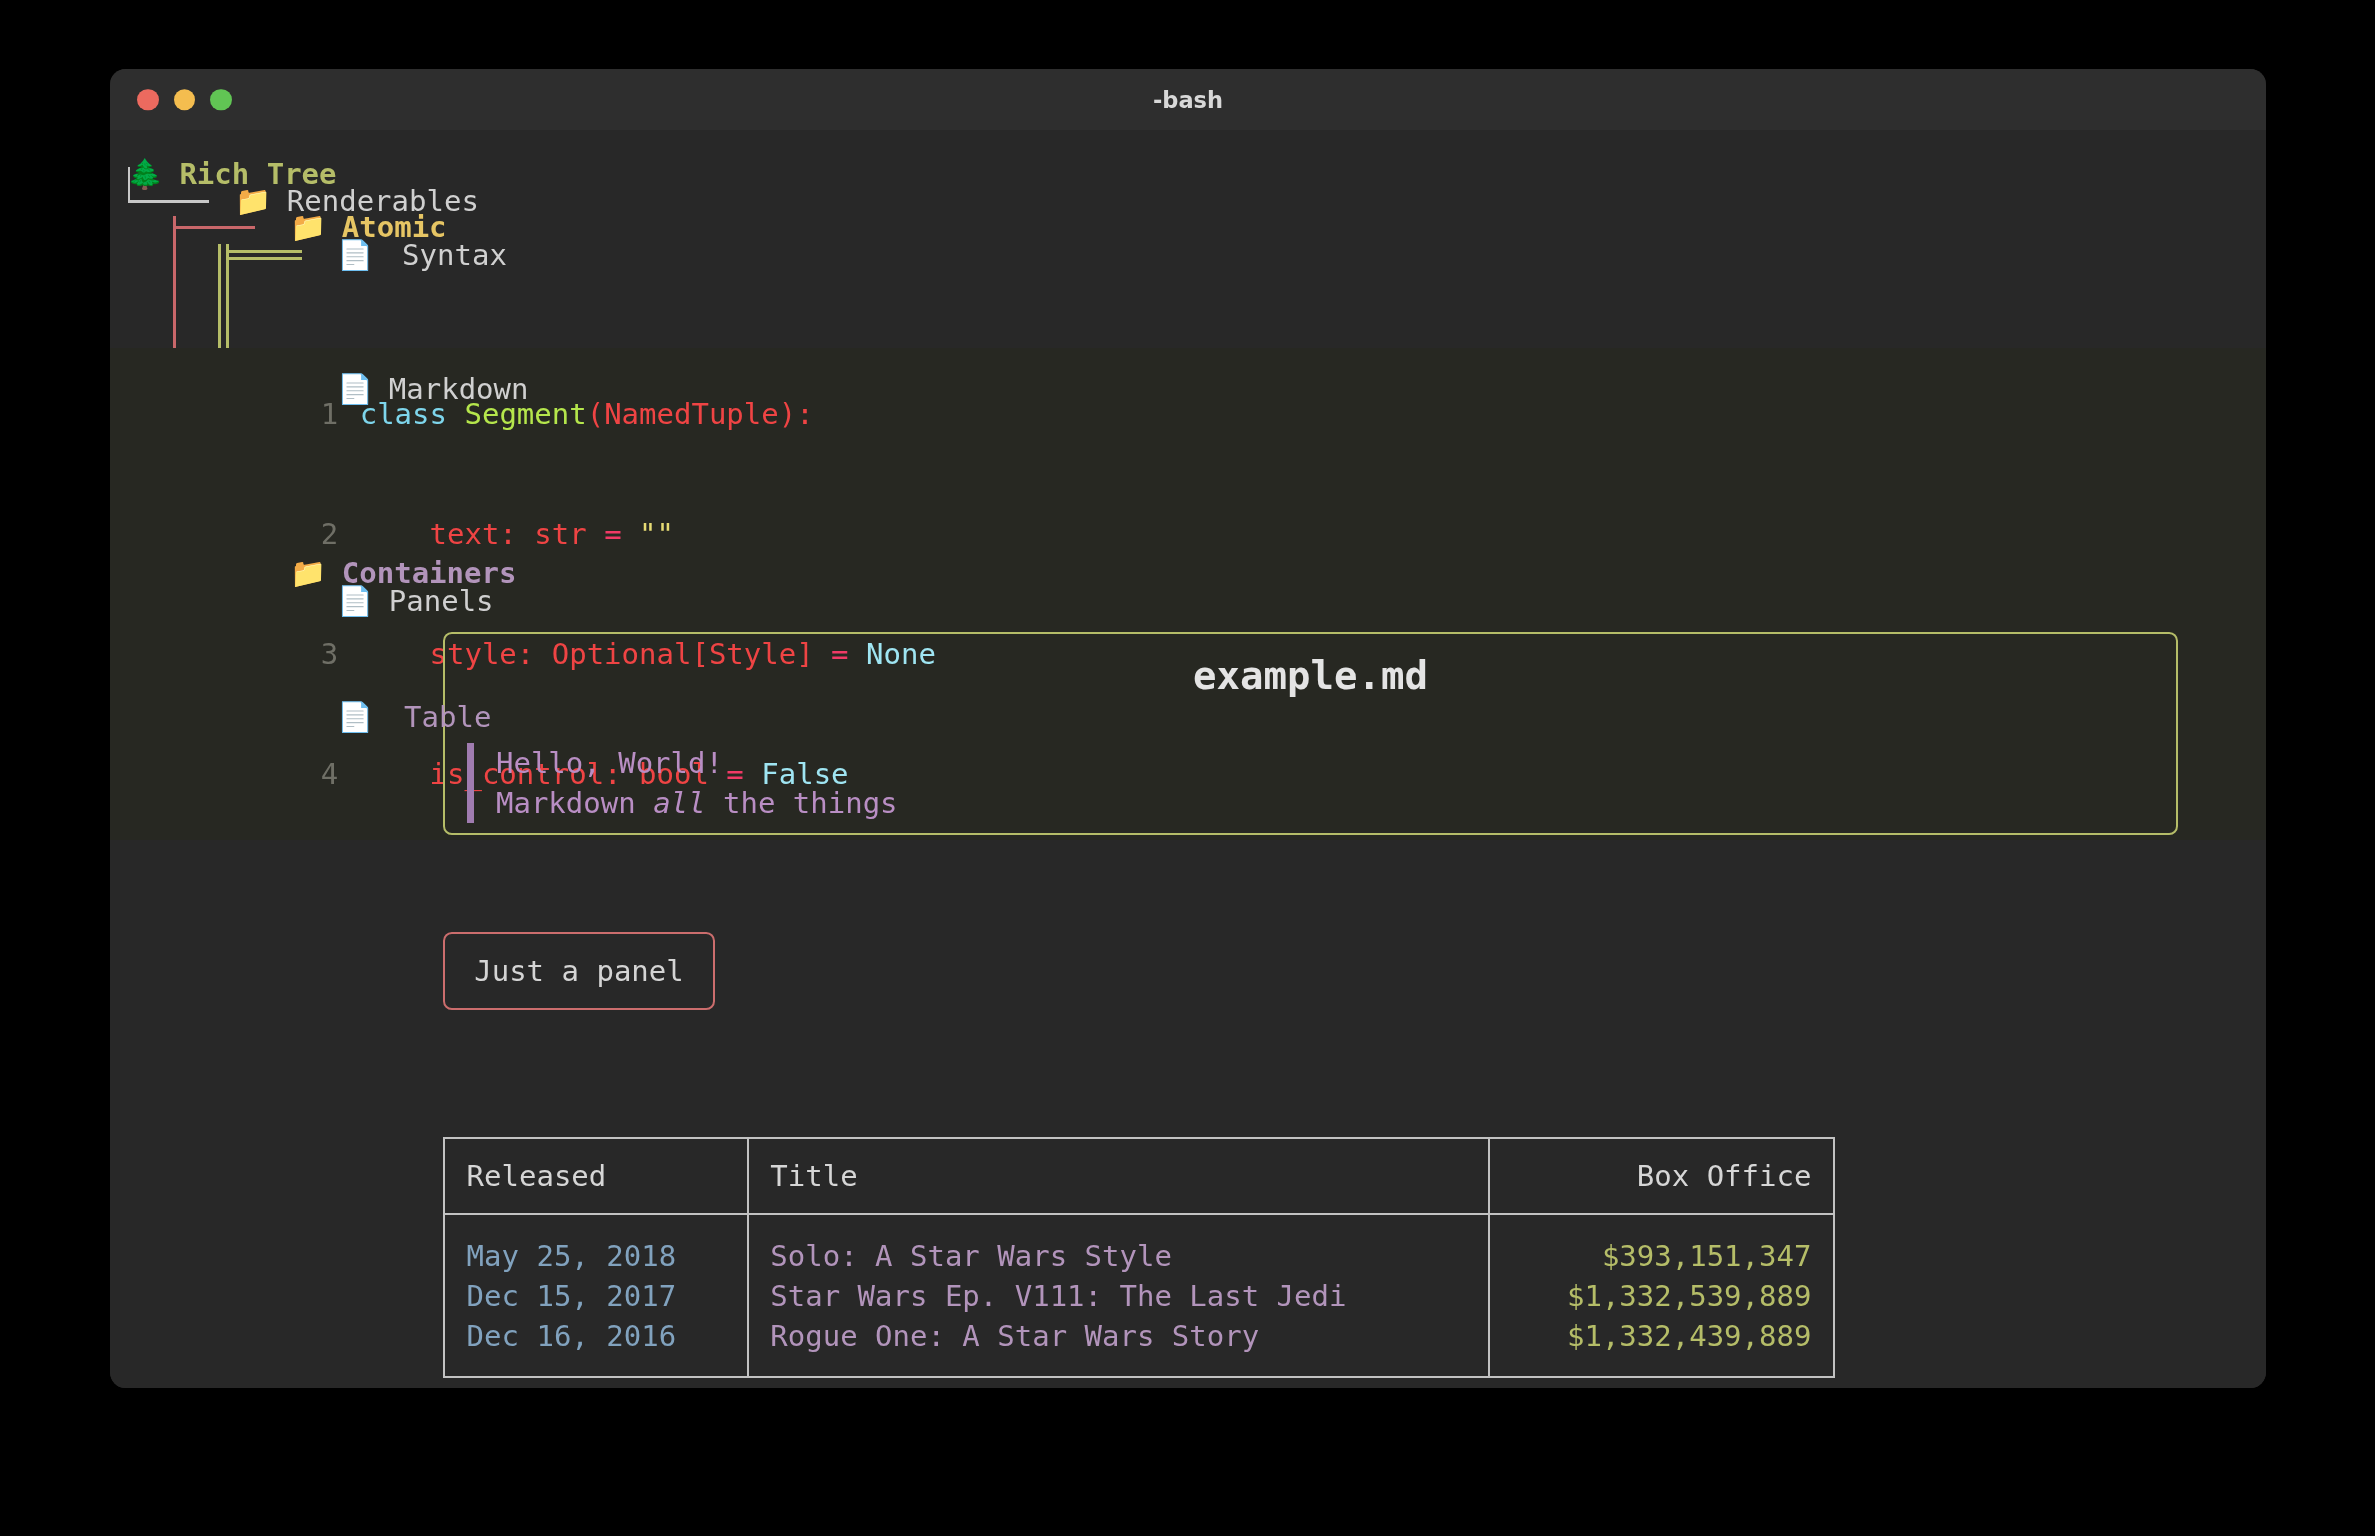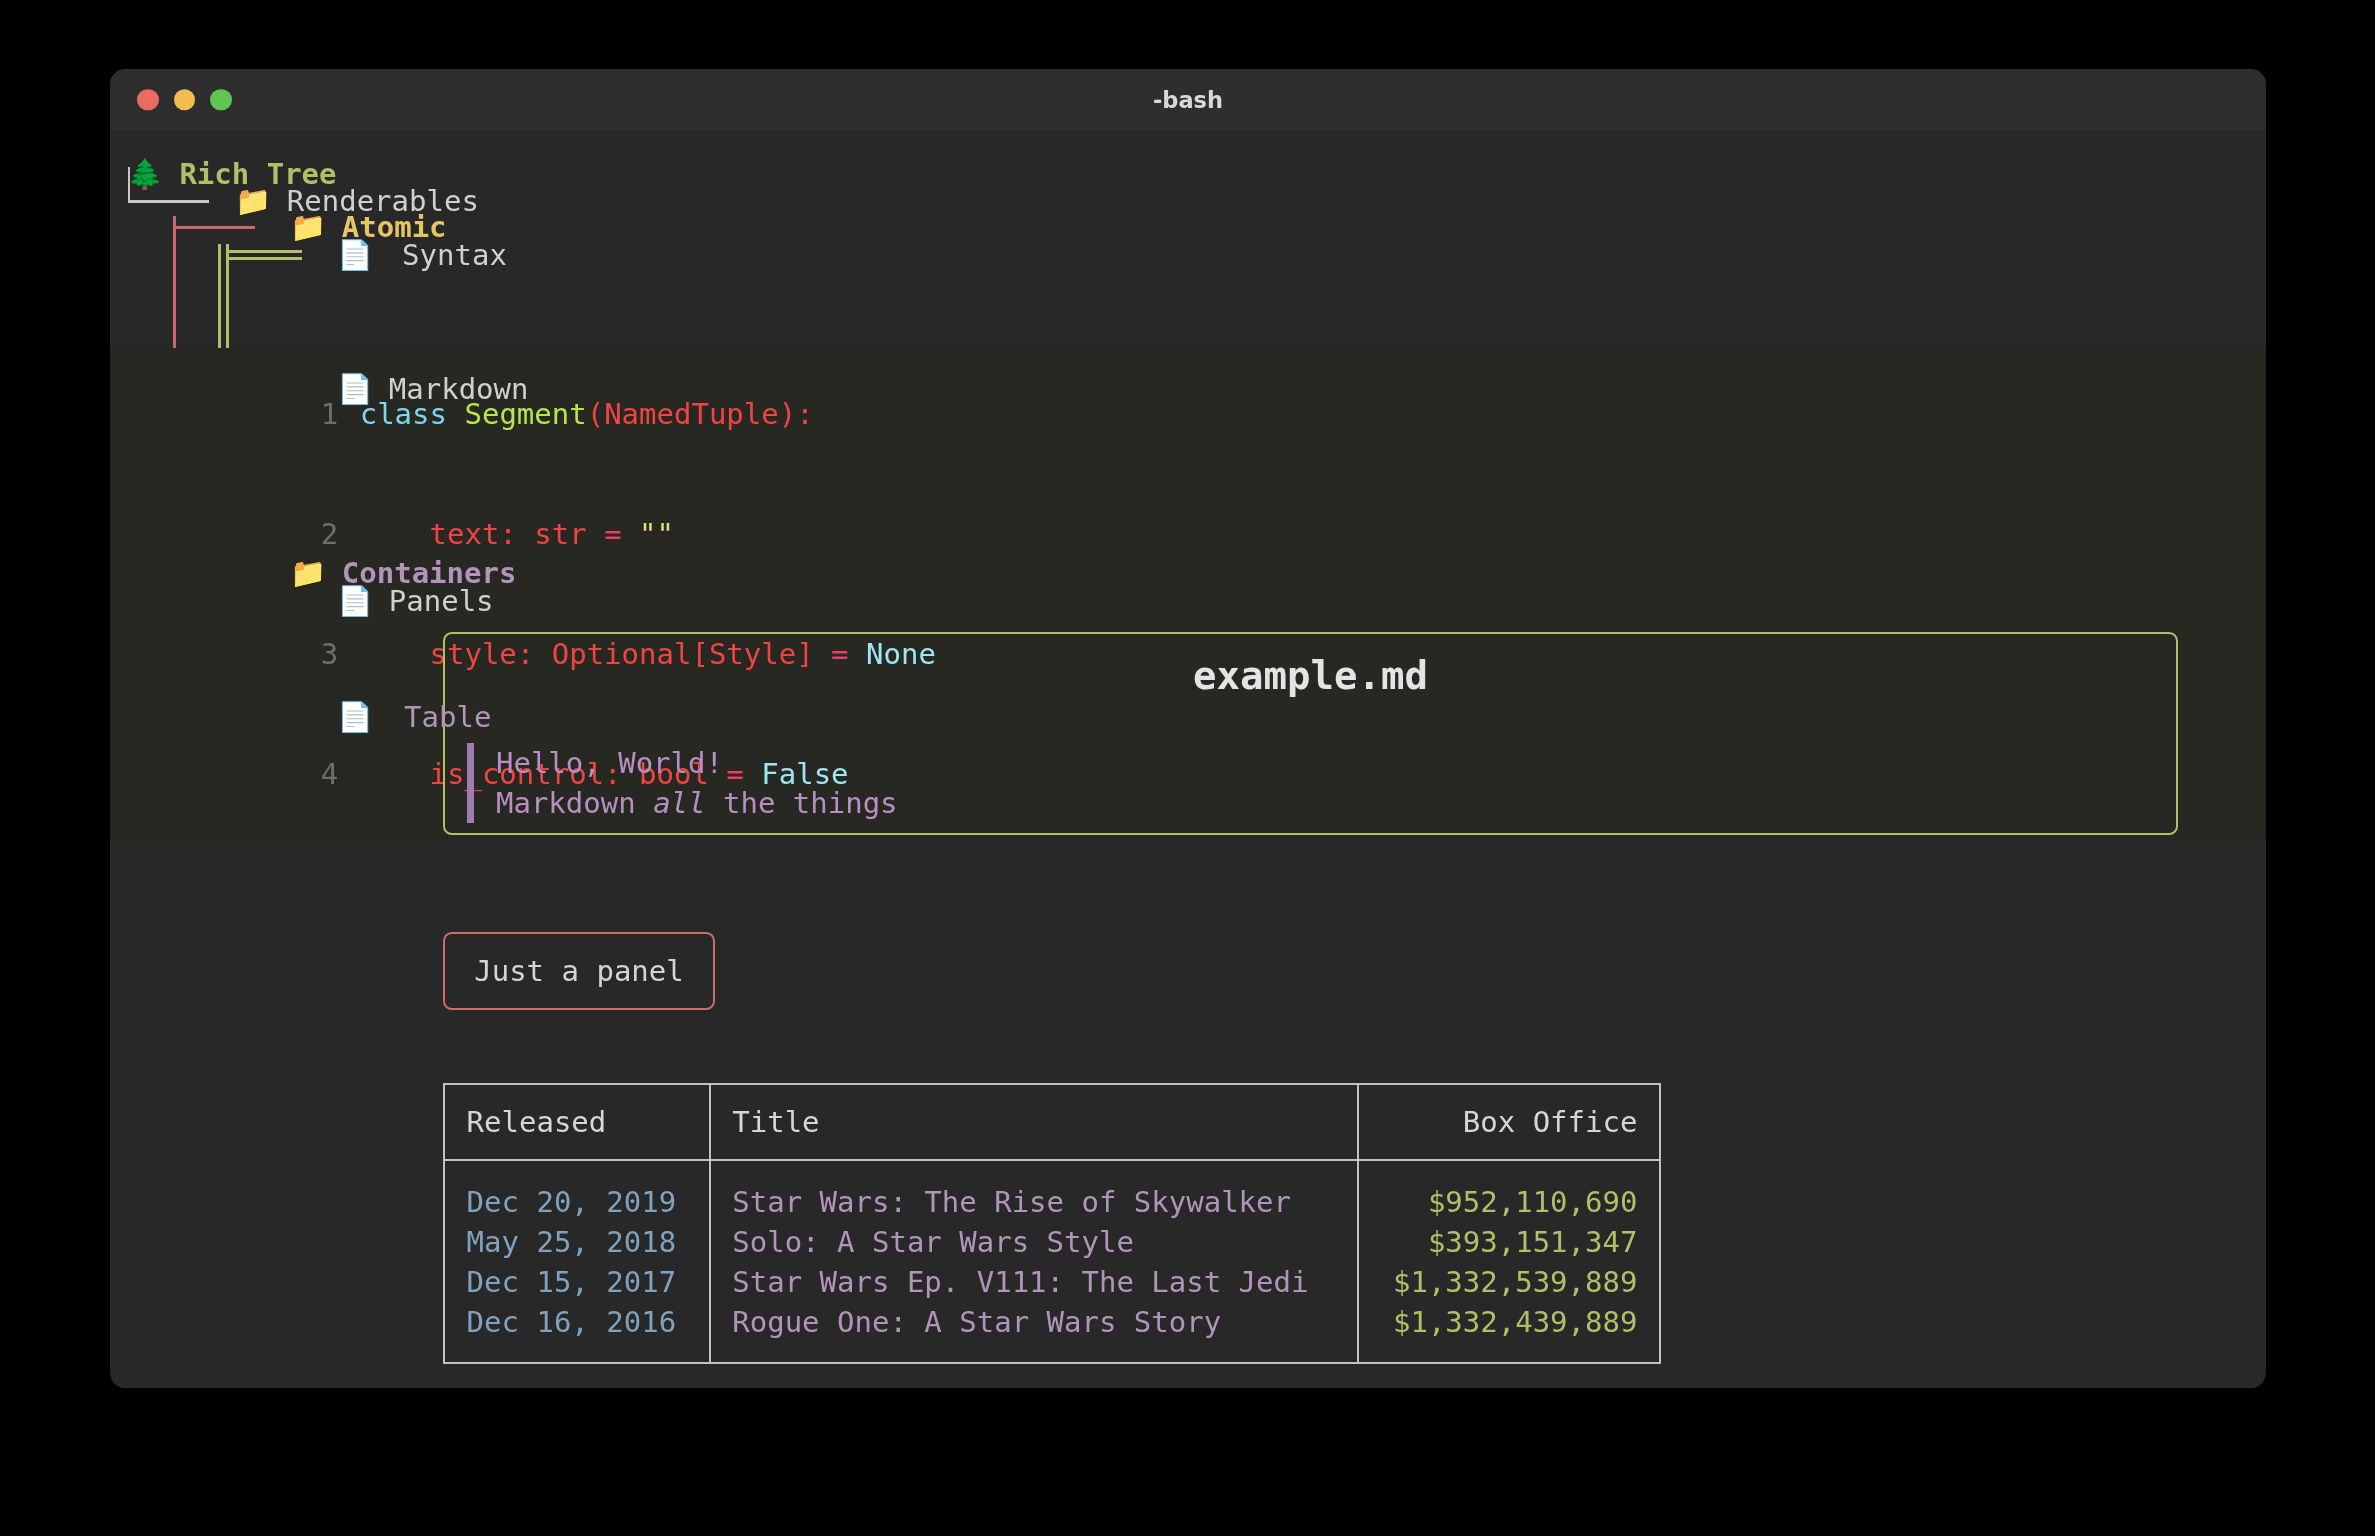--- a/index.html
+++ b/index.html
@@ -101,22 +101,22 @@
     width: 272px; height: 78px;
     border: 2px solid #cb6d6d;
     border-radius: 8.8px;
     display: flex; align-items: center; justify-content: center;
     color: #d4d4d4; font-size: 29px;
   }
 
   
   #rtable {
     position: absolute;
-    left: 333px; top: 953px;
-    width: 1218px;
+    left: 333px; top: 1007px;
+    width: 1392px;
     border-collapse: collapse;
     font-size: 29px;
   }
   #rtable th, #rtable td {
     border-left: 2px solid #c2c2c2;
     border-right: 2px solid #c2c2c2;
     padding: 0 21.6px;
     white-space: pre;
     line-height: 40px;
     font-weight: normal;
@@ -246,25 +246,20 @@
           <th class="ta-l">Title</th>
           <th class="ta-r">Box Office</th>
         </tr>
       </thead>
       <tbody>
         <tr class="pad-row">
           <td></td>
           <td></td>
           <td></td>
         </tr>
-        <tr class="bright">
-          <td class="c-date">Dec 20, 2019</td>
-          <td class="c-title">Star Wars: The Rise of Skywalker</td>
-          <td class="c-box">$952,110,690</td>
-        </tr>
         <tr class="dim">
           <td class="c-date">May 25, 2018</td>
           <td class="c-title">Solo: A Star Wars Style</td>
           <td class="c-box">$393,151,347</td>
         </tr>
         <tr class="bright">
           <td class="c-date">Dec 15, 2017</td>
           <td class="c-title">Star Wars Ep. V111: The Last Jedi</td>
           <td class="c-box">$1,332,539,889</td>
         </tr>

